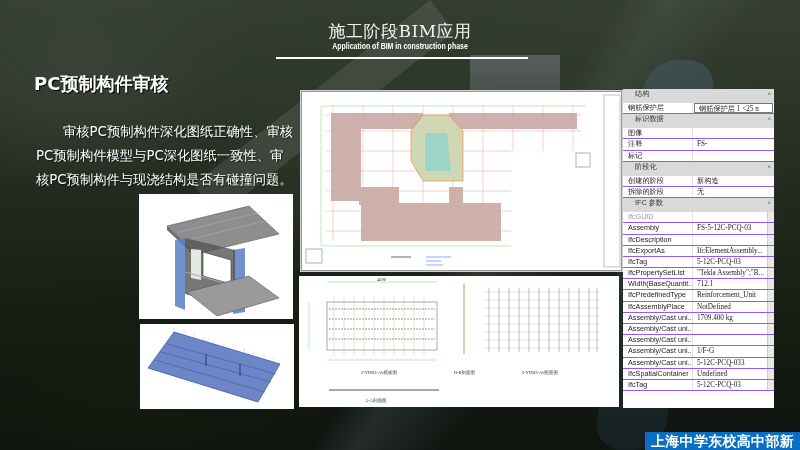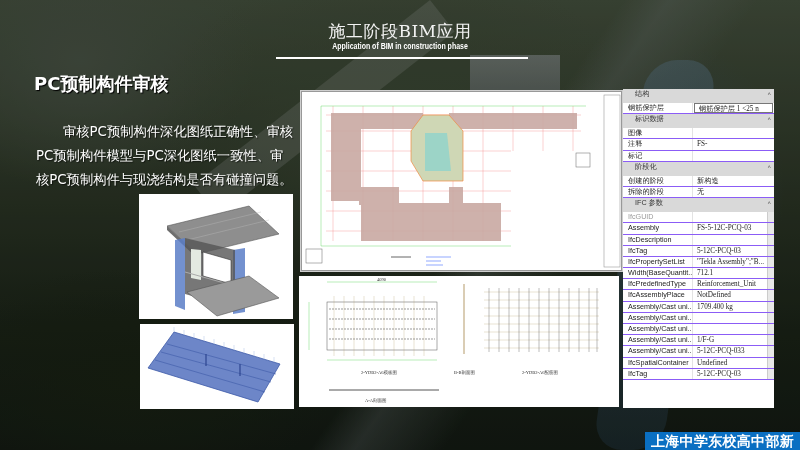--- a/index.html
+++ b/index.html
@@ -251,20 +251,25 @@
       <div class="k">Assembly</div>
       <div class="v">FS-5-12C-PCQ-03</div>
       <div class="sb"></div>
     </div>
     <div class="row">
       <div class="k">IfcDescription</div>
       <div class="v"></div>
       <div class="sb"></div>
     </div>
     <div class="row">
+      <div class="k">IfcExportAs</div>
+      <div class="v">IfcElementAssembly...</div>
+      <div class="sb"></div>
+    </div>
+    <div class="row">
       <div class="k">IfcTag</div>
       <div class="v">5-12C-PCQ-03</div>
       <div class="sb"></div>
     </div>
     <div class="row">
       <div class="k">IfcPropertySetList</div>
       <div class="v">"Tekla Assembly";"B...</div>
       <div class="sb"></div>
     </div>
     <div class="row">

